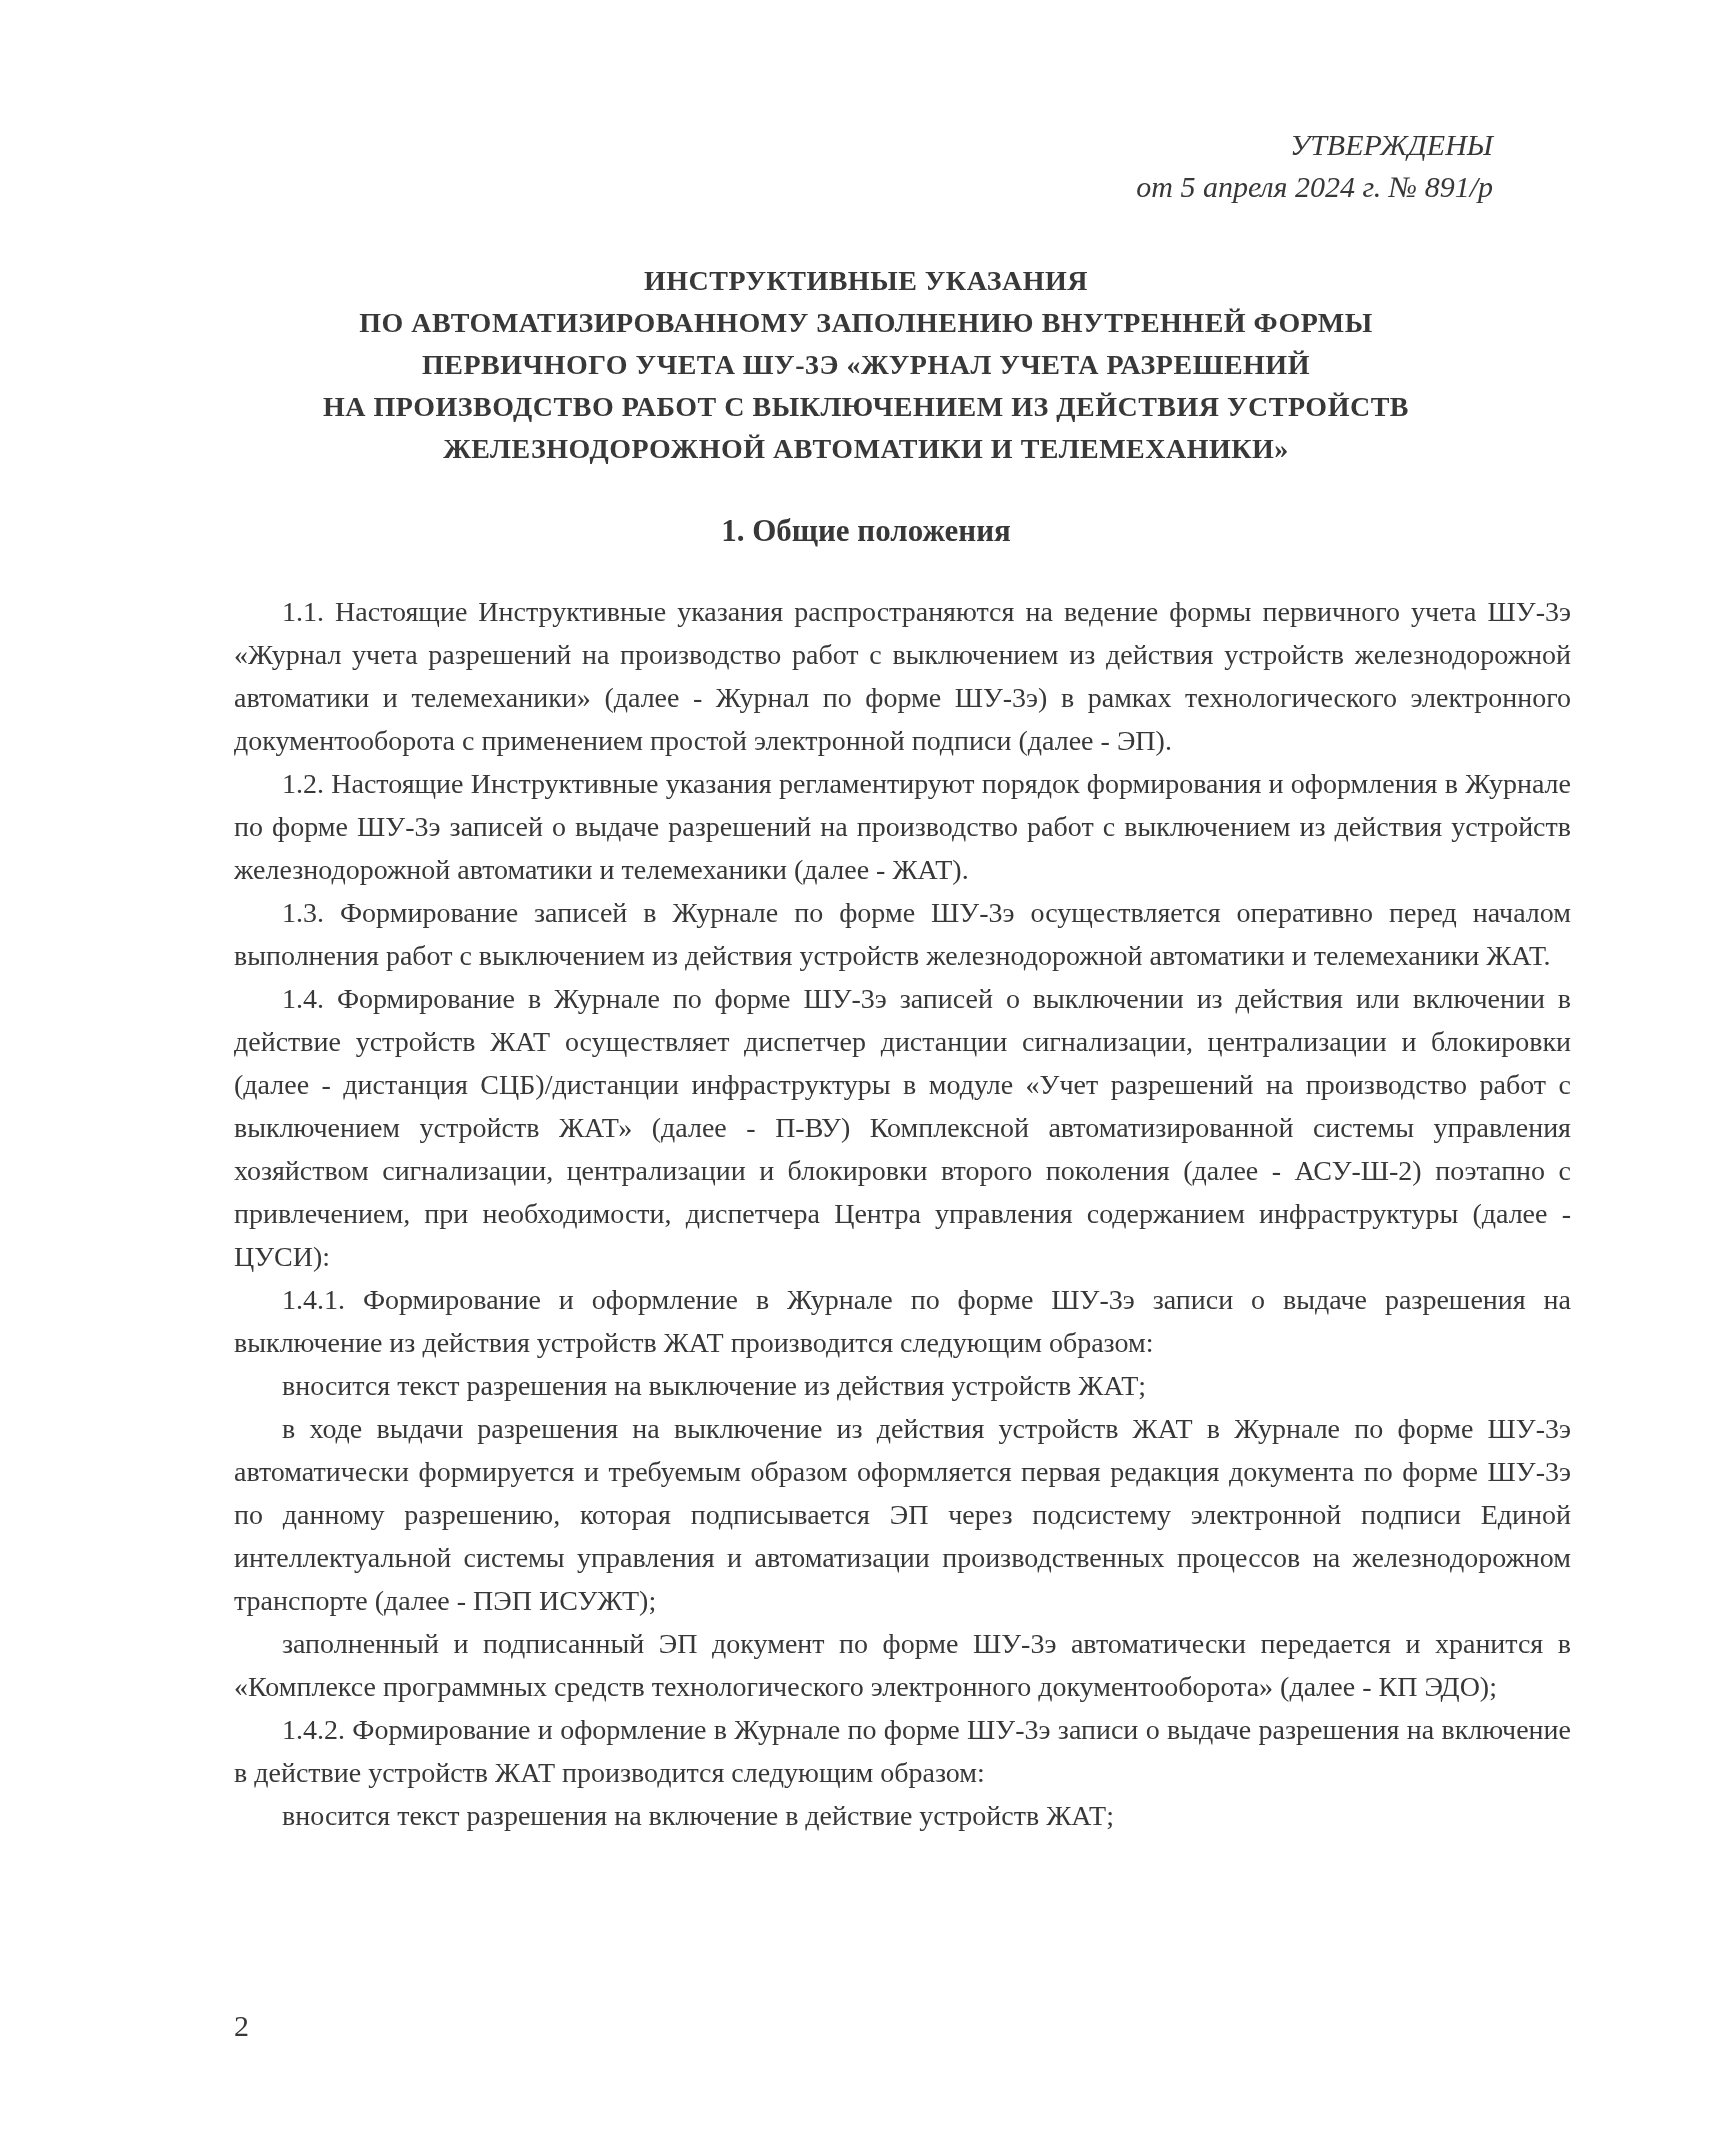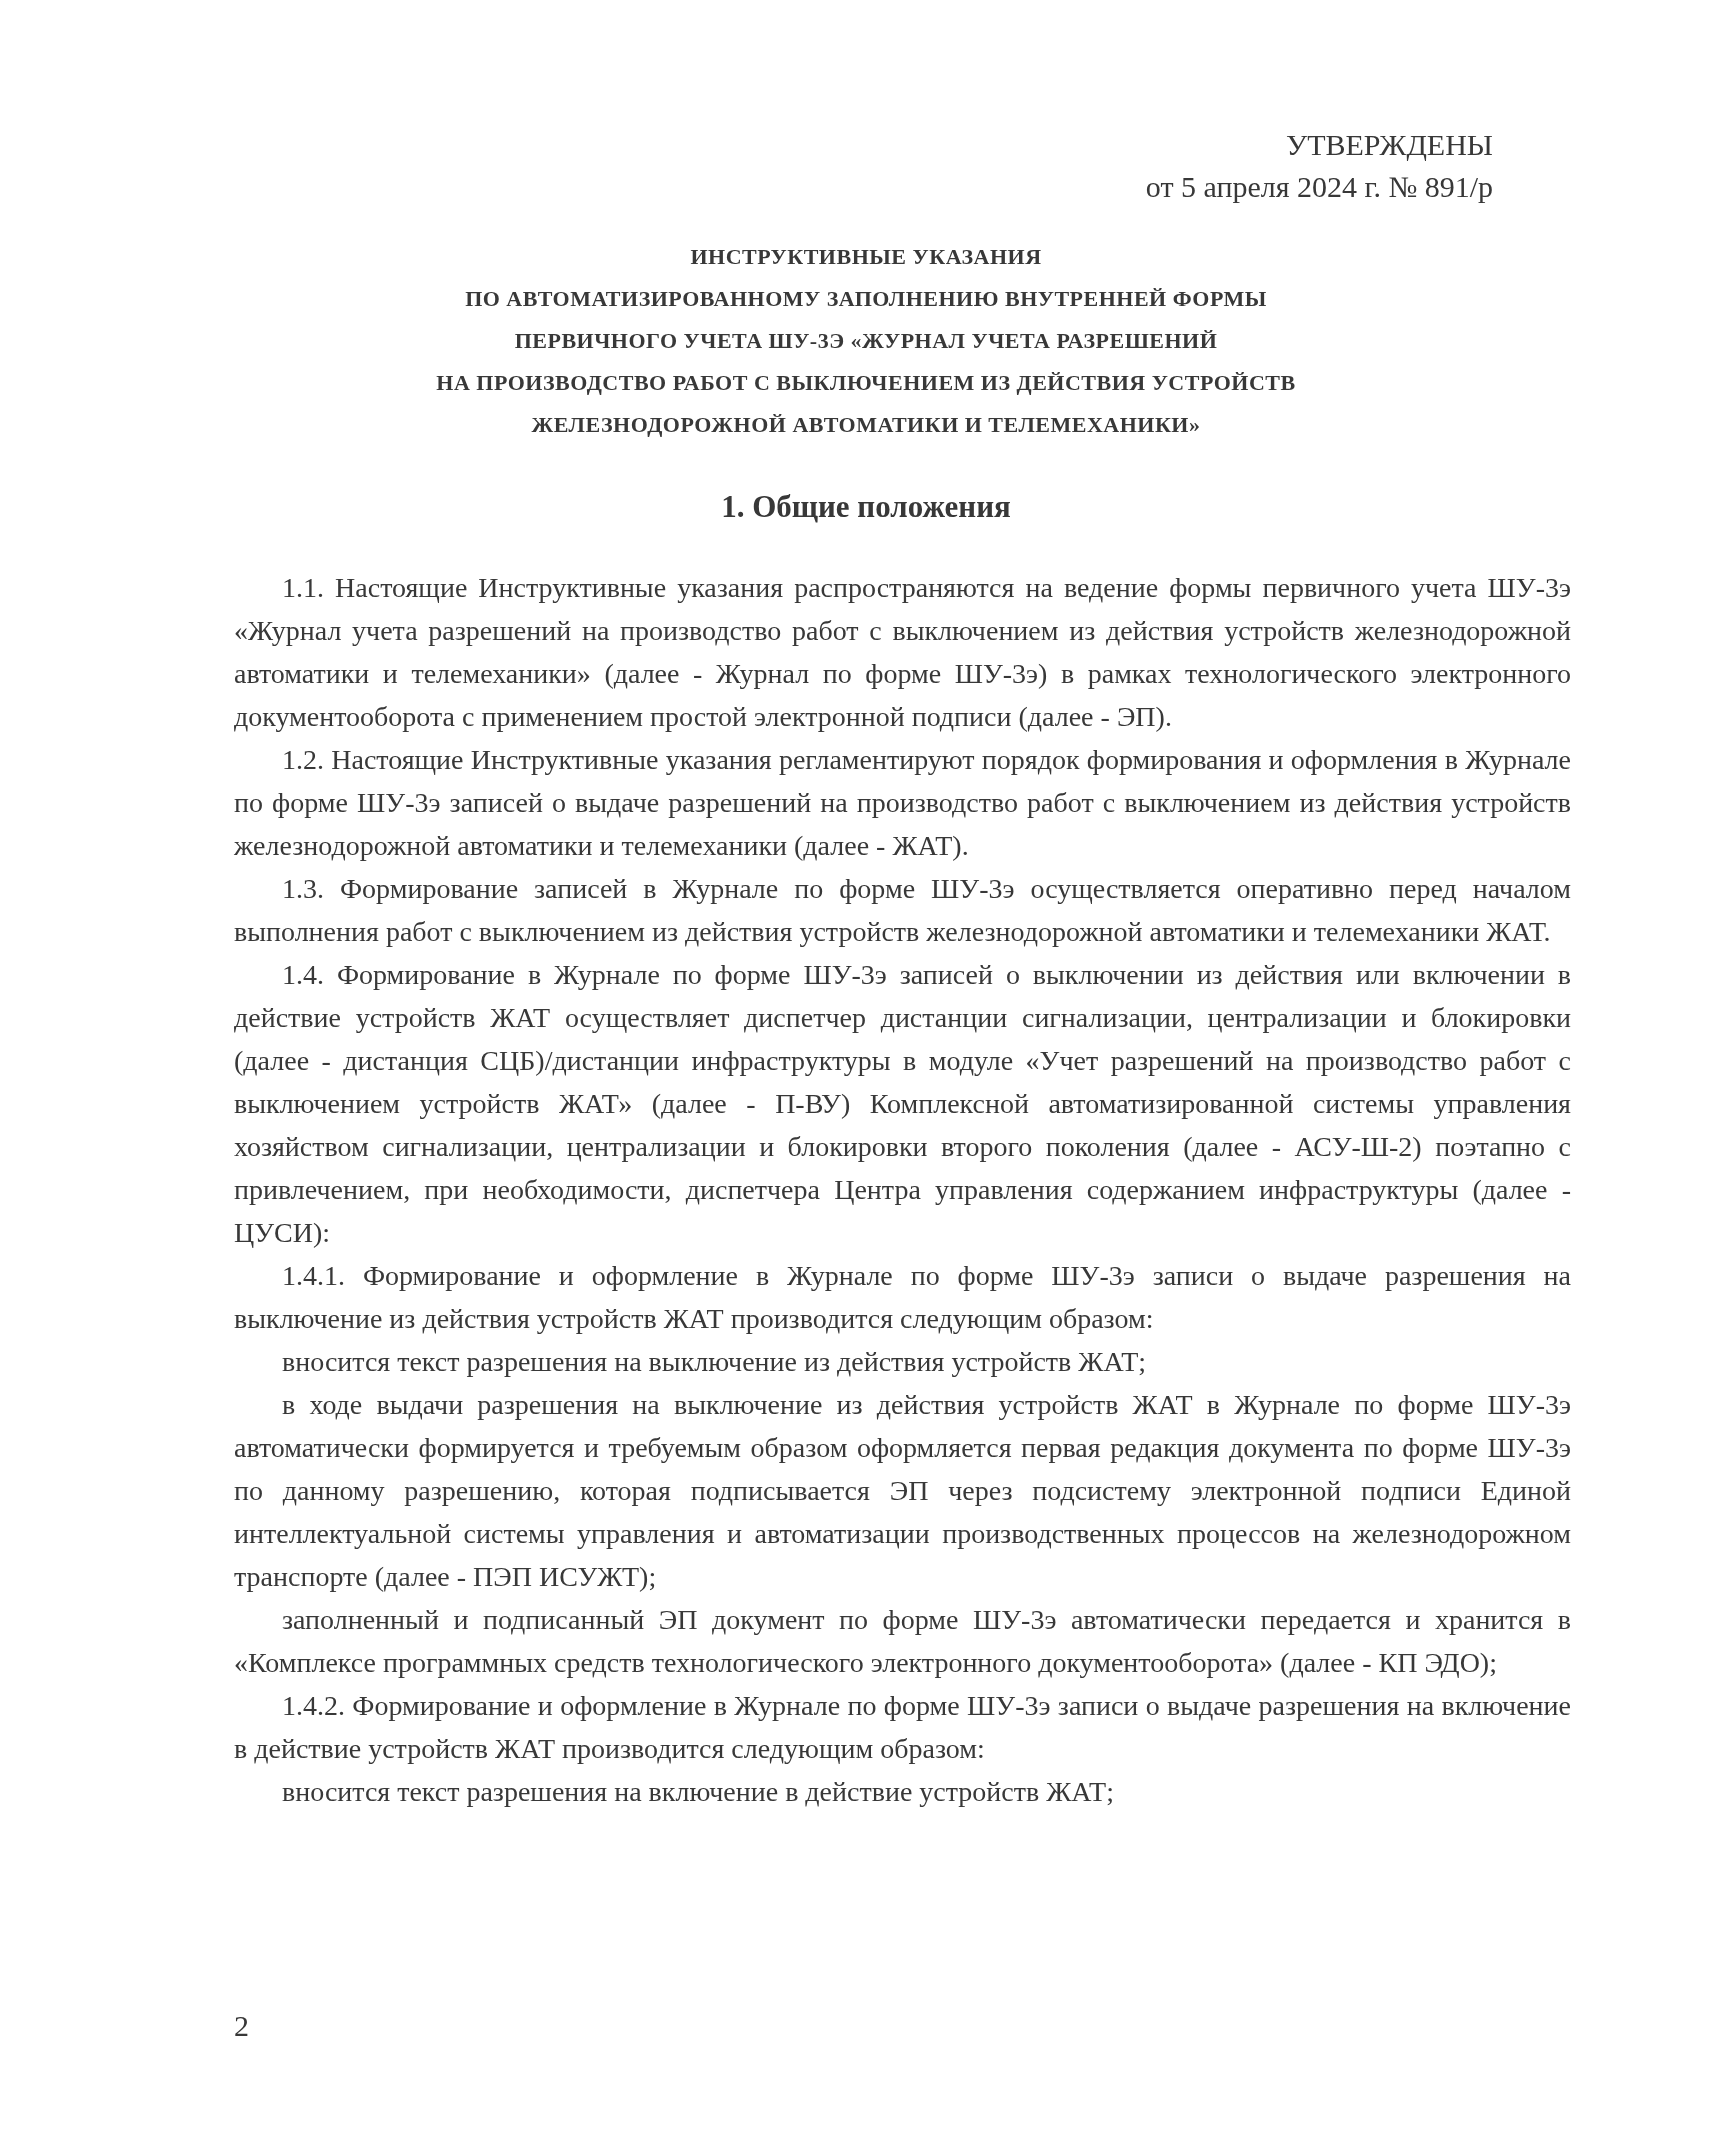--- a/index.html
+++ b/index.html
@@ -18,28 +18,29 @@
     overflow: hidden;
     box-sizing: border-box;
   }
   .approval-block {
     margin: 0;
     padding-top: 124px;
     padding-right: 239px;
     text-align: right;
     font-size: 30px;
     line-height: 42px;
+    font-style: italic;
   }
   .approval-block div { white-space: nowrap; }
   .doc-title {
-    margin-top: 28px;
+    margin-top: 52px;
     padding: 0 201px;
     text-align: center;
     font-weight: bold;
-    font-size: 22px;
+    font-size: 28px;
     line-height: 42px;
     letter-spacing: 0.5px;
   }
   .section-heading {
     margin-top: 40px;
     text-align: center;
     font-weight: bold;
     font-size: 31px;
     line-height: 42px;
     font-family: Liberation Serif, serif;

